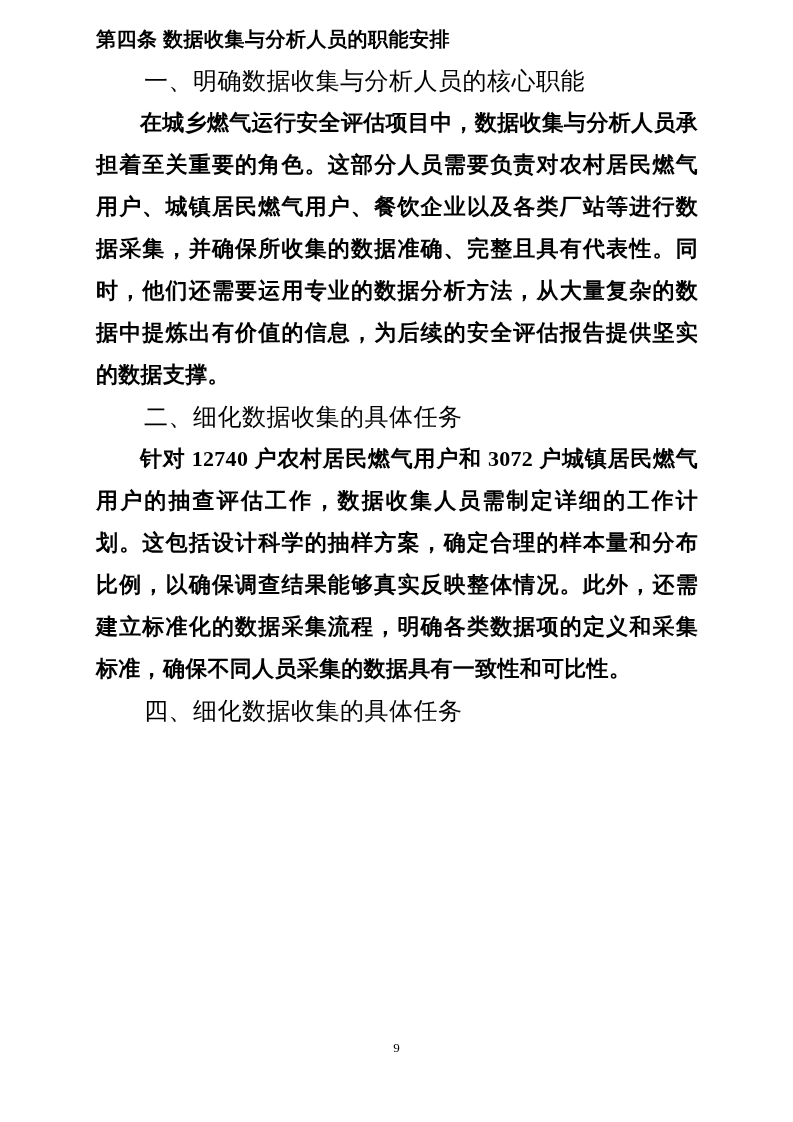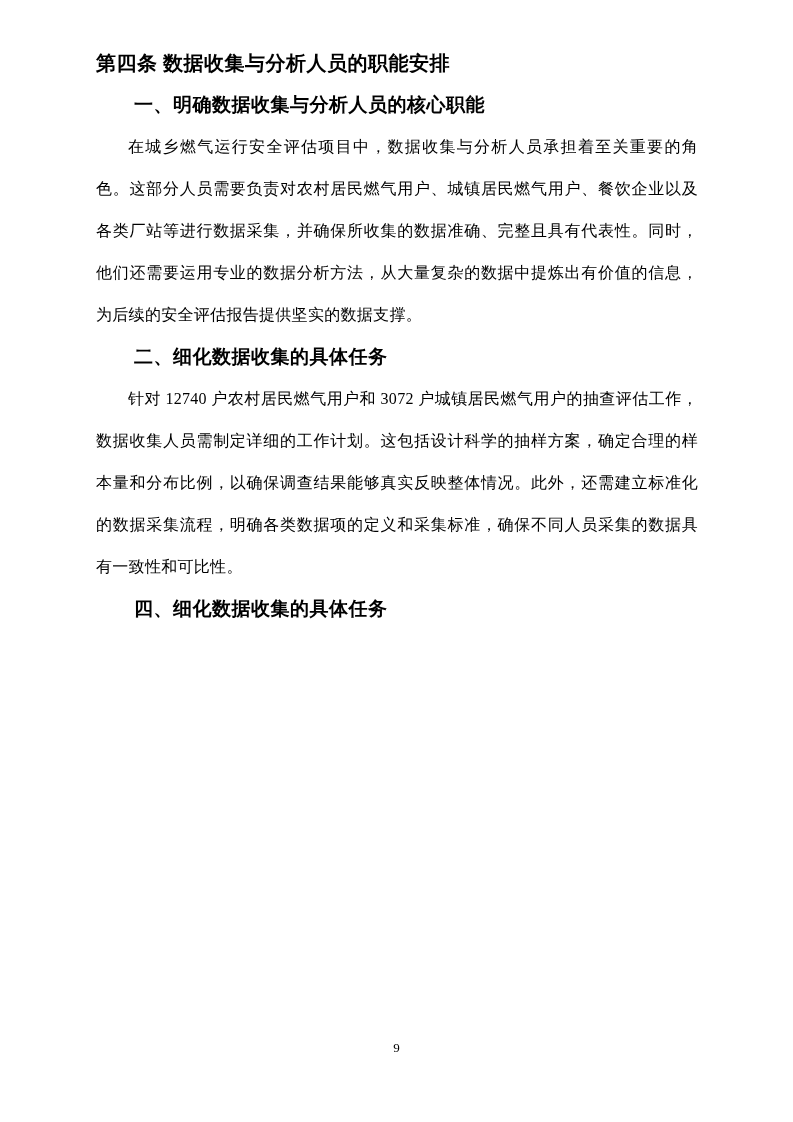--- a/index.html
+++ b/index.html
@@ -7,44 +7,44 @@
     padding: 0;
     background: #ffffff;
   }
   .page {
     position: relative;
     width: 793px;
     height: 1122px;
     margin: 0 auto;
     background: #ffffff;
     box-sizing: border-box;
-    padding: 42px 95px 0 96px;
+    padding: 18px 95px 0 96px;
     font-family: "Liberation Serif", "DejaVu Serif", serif;
     color: #000000;
     overflow: hidden;
   }
   .doc-title {
     font-size: 20px;
     font-weight: bold;
     line-height: 42px;
     margin: 0;
     text-align: left;
     letter-spacing: 0.5px;
   }
   .sec-heading {
-    font-size: 19px;
-    font-weight: bold;
+    font-size: 24px;
+    font-weight: normal;
     line-height: 42px;
     margin: 0;
     text-indent: 2em;
     letter-spacing: 0.5px;
   }
   .body-par {
-    font-size: 16px;
-    font-weight: normal;
+    font-size: 22px;
+    font-weight: bold;
     line-height: 42px;
     margin: 0;
     text-indent: 2em;
     text-align: justify;
     letter-spacing: 0.3px;
   }
   .page-number {
     position: absolute;
     bottom: 66px;
     left: 0;

